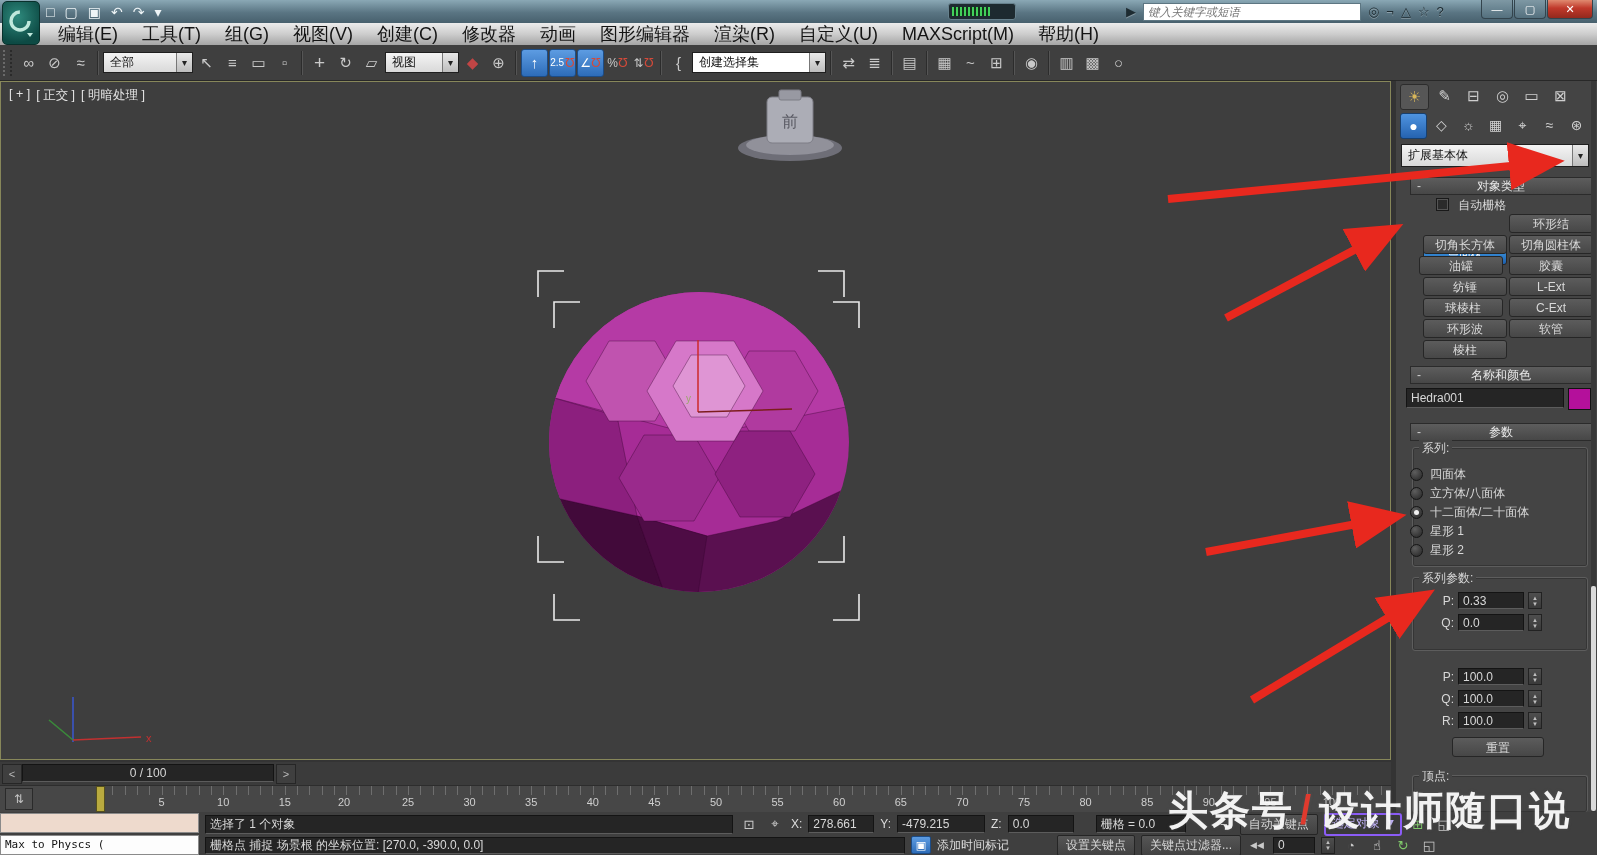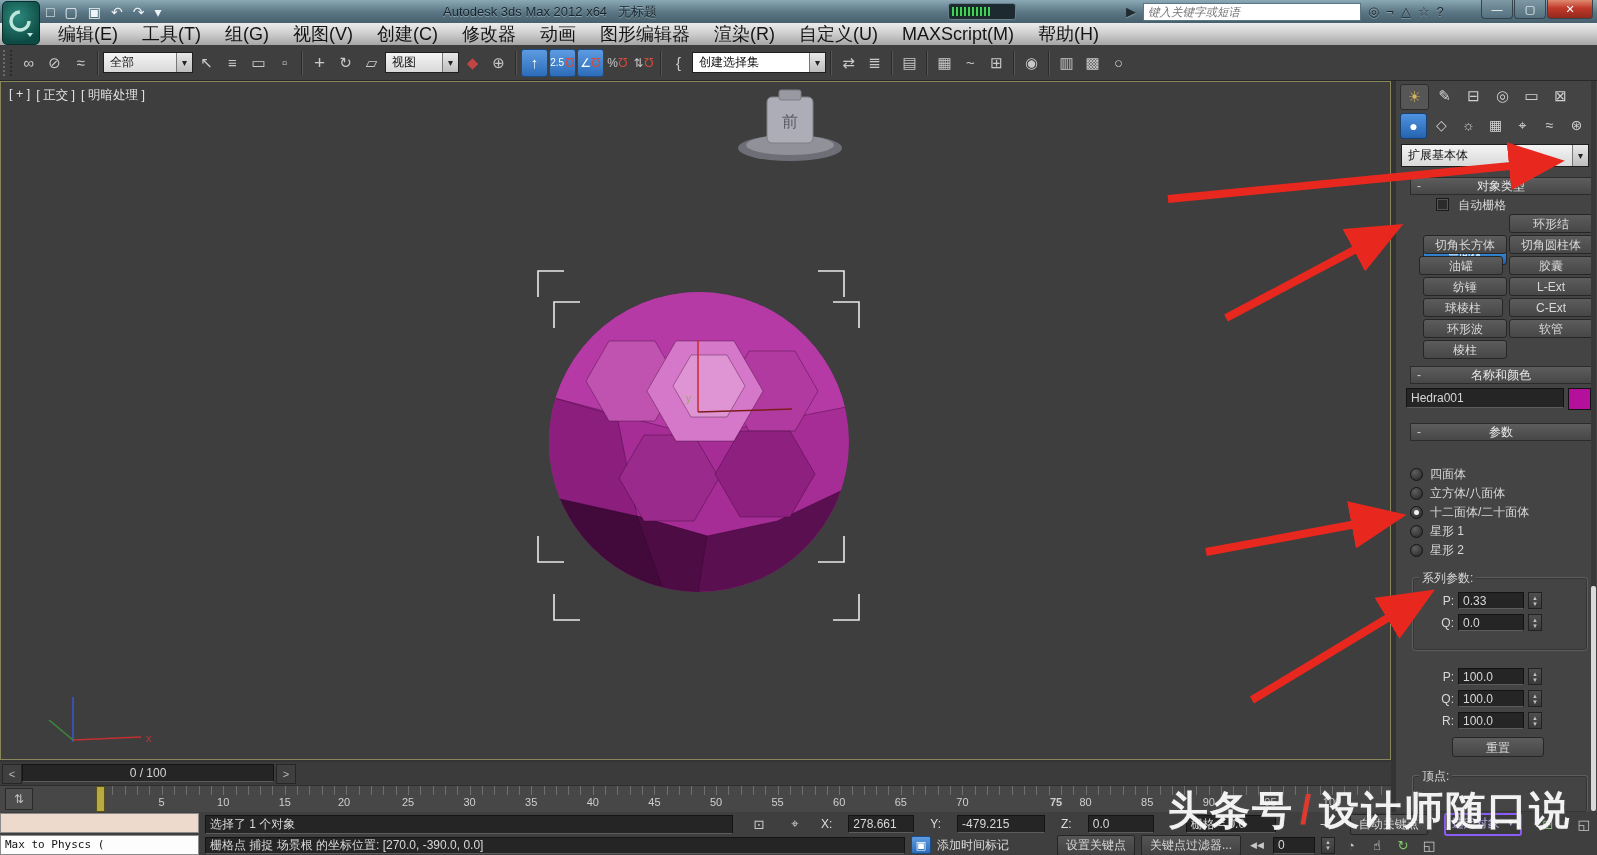--- a/index.html
+++ b/index.html
@@ -101,21 +101,21 @@
     background-position:8px 0;}
   .tick-label{position:absolute;top:10px;transform:translateX(-50%);color:#cfcfcf;font-size:11px;}
   .tmarker{position:absolute;left:96px;top:0;width:9px;height:26px;background:#b9aa3f;border:1px solid #55501e;box-sizing:border-box;z-index:3;}
   .mini-track{left:5px;top:2px;width:26px;height:20px;background:#4e4e4e;border:1px solid #2a2a2a;
     color:#c5c5c5;text-align:center;line-height:20px;font-size:12px;}
   
   .bottombar{left:0;top:812px;width:1597px;height:43px;background:#3f3f3f;z-index:12;}
   .listener-pink{left:0;top:1px;width:199px;height:20px;background:#eedacd;border:1px solid #8a8a8a;box-sizing:border-box;}
   .listener-white{left:0;top:23px;width:199px;height:20px;background:#fdfdfd;border:1px solid #8a8a8a;box-sizing:border-box;
     color:#111;font-family:"DejaVu Sans Mono","Liberation Mono",monospace;font-size:11px;line-height:18px;padding-left:4px;}
-  .srow1{position:absolute;left:205px;top:2px;height:20px;display:flex;align-items:center;gap:16px;}
+  .srow1{position:absolute;left:205px;top:2px;height:20px;display:flex;align-items:center;gap:6px;}
   .srow2{position:absolute;left:205px;top:24px;height:18px;display:flex;align-items:center;gap:6px;}
   .sico{width:20px;height:18px;display:flex;align-items:center;justify-content:center;color:#c9c9c9;font-size:13px;}
   .sico.bluebg{background:linear-gradient(#5d9ce2,#2d6cb8);border:1px solid #1c4c86;border-radius:2px;color:#fff;width:18px;height:16px;font-size:11px;}
   .keybtn{height:19px;background:linear-gradient(#555,#424242);border:1px solid #252525;border-radius:2px;
     color:#d8d8d8;display:flex;align-items:center;padding:0 8px;}
   .selobj-dd{height:19px;background:#3a3a3a;border:2px solid #8b5cf6;border-radius:3px;color:#c4b5fd;
     display:flex;padding:0 6px;gap:8px;}
   
   .anno{left:0;top:0;z-index:40;pointer-events:none;}
   .watermark{left:1168px;top:783px;z-index:60;font-size:40px;font-weight:bold;
@@ -127,23 +127,20 @@
 <body>
 
 <div class="abs titlebar">
   <div class="abs qat">
     <span>□</span>
     <span>▢</span>
     <span>▣</span>
     <span>↶</span>
     <span>↷</span>
     <span>▾</span>
-  </div>
-  <div class="abs title-text">
-    <span>Autodesk 3ds Max  2012 x64</span>&nbsp;&nbsp;&nbsp;<span>无标题</span>
   </div>
   <div class="abs meter">
       <div class="bars"></div>
     </div>
   <div class="abs searchzone">
     <span class="tb-ico">▶</span>
     <input placeholder="键入关键字或短语" style="">
     <span class="tb-ico">◎</span>
     <span class="tb-ico">¬</span>
     <span class="tb-ico">△</span>
@@ -352,20 +349,23 @@
     <span>名称和颜色</span>
   </div>
   <input class="field" style="position: absolute; left: 10px; top: 307px; width: 158px; height: 20px; font-family: inherit;" value="Hedra001">
   <div class="abs" style="left:172px;top:307px;width:21px;height:20px;background:#b4109b;border:1px solid #111"></div>
 
   <div class="rollout" style="top:342px">
     <span class="minus">-</span>
     <span>参数</span>
   </div>
 
+  <div class="grp" style="left:16px;top:366px;width:174px;height:118px">
+    <span class="glabel">系列:</span>
+  </div>
   <div class="rrow" style="top:385px">
     <span class="radio"></span>
       <span>四面体</span>
     </div>
   <div class="rrow" style="top:404px">
     <span class="radio"></span>
       <span>立方体/八面体</span>
     </div>
   <div class="rrow" style="top:423px">
     <span class="radio on"></span>
@@ -452,21 +452,21 @@
         <span class="tick-label" style="left: 316px;">25</span>
         <span class="tick-label" style="left: 377.6px;">30</span>
         <span class="tick-label" style="left: 439.2px;">35</span>
         <span class="tick-label" style="left: 500.8px;">40</span>
         <span class="tick-label" style="left: 562.4px;">45</span>
         <span class="tick-label" style="left: 624px;">50</span>
         <span class="tick-label" style="left: 685.6px;">55</span>
         <span class="tick-label" style="left: 747.2px;">60</span>
         <span class="tick-label" style="left: 808.8px;">65</span>
         <span class="tick-label" style="left: 870.4px;">70</span>
-        <span class="tick-label" style="left: 964px; font-weight: bold;">75</span>
+        <span class="tick-label" style="left: 932px;">75</span>
         <span class="tick-label" style="left: 993.6px;">80</span>
         <span class="tick-label" style="left: 1055.2px;">85</span>
         <span class="tick-label" style="left: 1116.8px;">90</span>
         <span class="tick-label" style="left: 1178.4px;">95</span>
         <span class="tick-label" style="left: 1240px;">100</span>
       </div>
   </div>
   <div class="tmarker"></div>
 </div>
 

